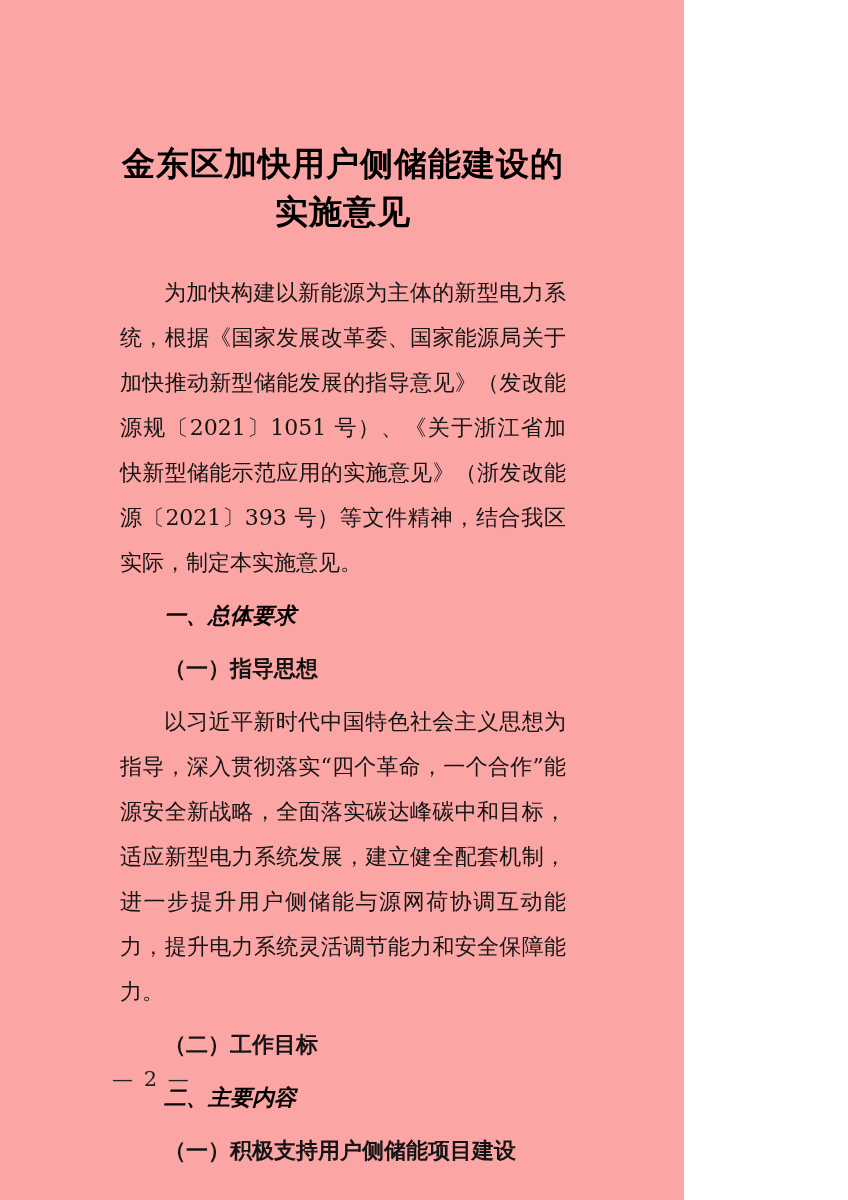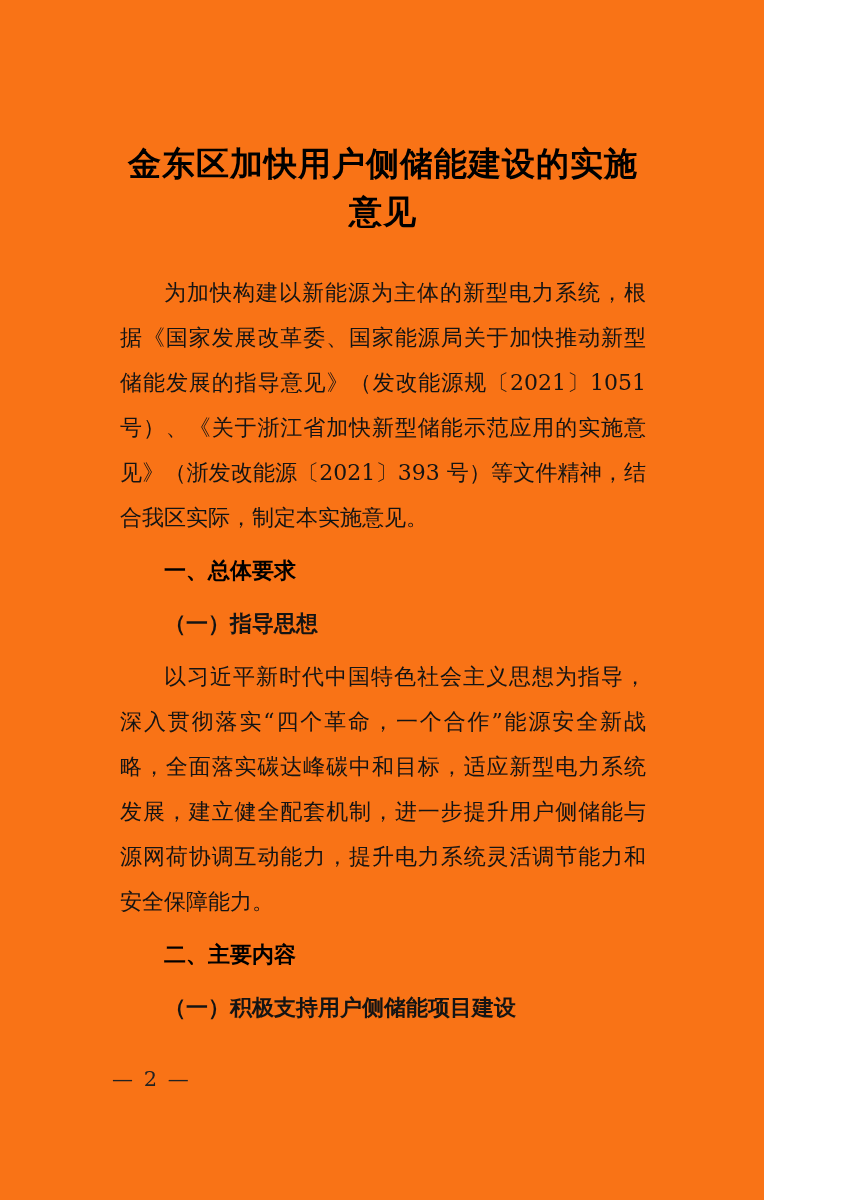--- a/index.html
+++ b/index.html
@@ -1,20 +1,20 @@
 <!DOCTYPE html>
 <html><head>
 <meta charset="utf-8">
 <style>
   html, body { margin: 0; padding: 0; background: #ffffff; }
   .page {
     position: relative;
-    width: 764px;
+    width: 684px;
     height: 1200px;
-    background: #f97316;
+    background: #fca5a5;
     overflow: hidden;
     font-family: "DejaVu Serif", "Liberation Serif", serif;
     color: #141414;
   }
   .content {
     position: absolute;
     left: 112px;
     right: 110px;
     top: 140px;
   }
@@ -36,20 +36,21 @@
     text-indent: 2em;
     overflow-wrap: break-word;
   }
   .para {
     font-family: "DejaVu Serif", "Liberation Serif", serif;
   }
   .h1 {
     font-weight: bold;
     font-family: "DejaVu Sans", "Liberation Sans", sans-serif;
     color: #000000;
+    font-style: italic;
   }
   .h2 {
     font-family: "DejaVu Serif", "Liberation Serif", serif;
     font-weight: bold;
   }
   .footer {
     position: absolute;
     left: 112px;
     top: 1064px;
     font-size: 21px;
@@ -67,20 +68,21 @@
     <h1 class="doc-title">金东区加快用户侧储能建设的实施意见</h1>
 
     <p class="block para">为加快构建以新能源为主体的新型电力系统，根据《国家发展改革委、国家能源局关于加快推动新型储能发展的指导意见》（发改能源规〔2021〕1051 号）、《关于浙江省加快新型储能示范应用的实施意见》（浙发改能源〔2021〕393 号）等文件精神，结合我区实际，制定本实施意见。</p>
 
     <p class="block h1">一、总体要求</p>
 
     <p class="block h2">（一）指导思想</p>
 
     <p class="block para">以习近平新时代中国特色社会主义思想为指导，深入贯彻落实“四个革命，一个合作”能源安全新战略，全面落实碳达峰碳中和目标，适应新型电力系统发展，建立健全配套机制，进一步提升用户侧储能与源网荷协调互动能力，提升电力系统灵活调节能力和安全保障能力。</p>
 
+    <p class="block h2">（二）工作目标</p>
 
 
     <p class="block h1">二、主要内容</p>
 
     <p class="block h2">（一）积极支持用户侧储能项目建设</p>
 
   </div>
 
   <div class="footer">— 2 —</div>
 </div>

